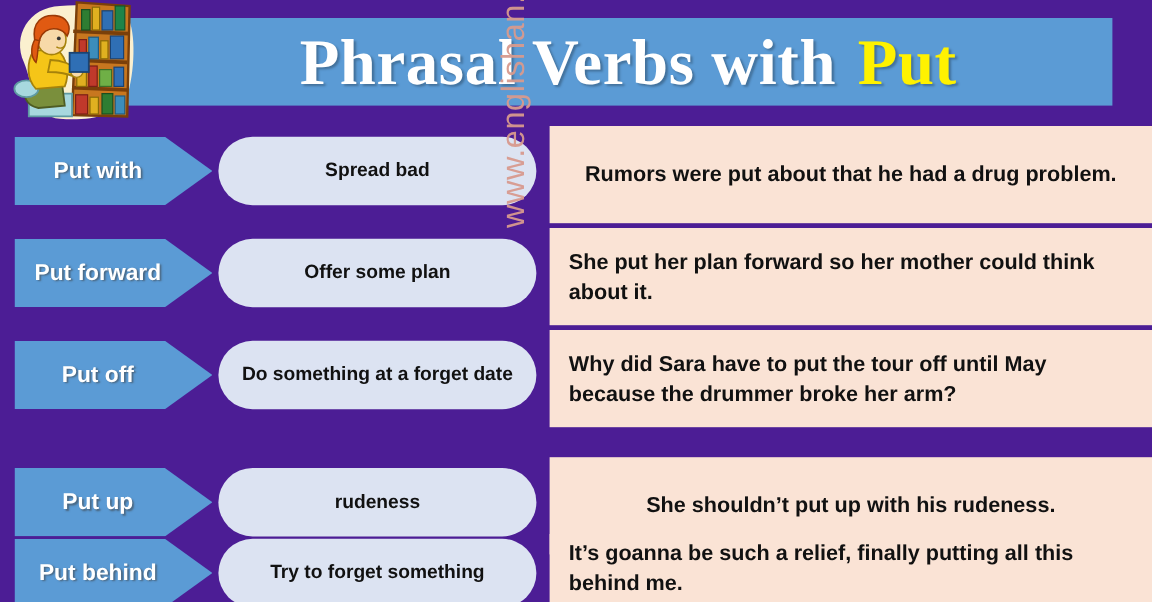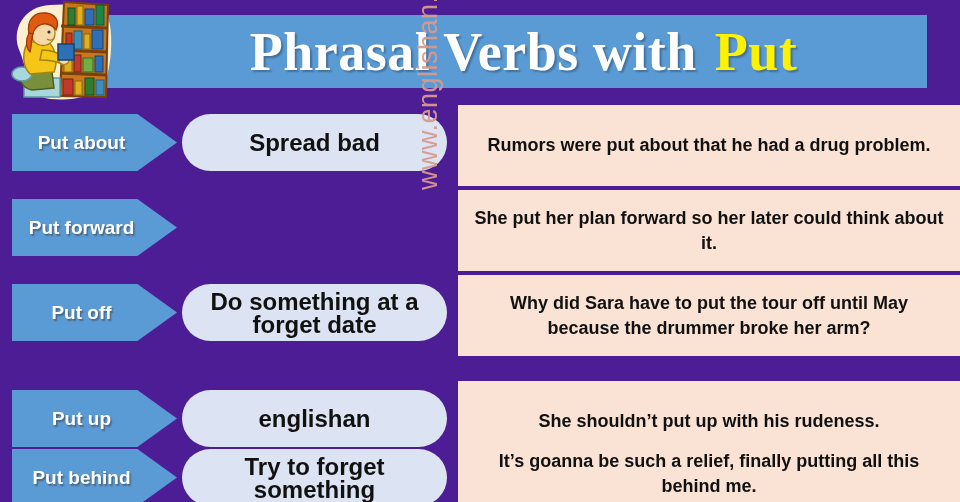--- a/index.html
+++ b/index.html
@@ -109,21 +109,21 @@
     display: flex;
     align-items: center;
     justify-content: center;
     box-sizing: border-box;
     padding: 0 14px;
   }
   .row-4 .pill { top: 4px; }
   .pill-label {
     font-family: "Liberation Sans", sans-serif;
     font-weight: bold;
-    font-size: 24px;
+    font-size: 16px;
     line-height: 23px;
     color: #111111;
     text-align: center;
   }
 
   
   .example {
     position: absolute;
     left: 458px;
     top: 0px;
@@ -136,21 +136,21 @@
     box-sizing: border-box;
     padding: 0 16px;
   }
   .row-4 .example { height: 57px; }
   .example-text {
     font-family: "Liberation Sans", sans-serif;
     font-weight: bold;
     font-size: 18px;
     line-height: 25px;
     color: #111111;
-    text-align: center;
+    text-align: left;
   }
 
   
   .watermark {
     position: absolute;
     left: 408px;
     top: 150px;
     width: 340px;
     height: 40px;
     transform: rotate(-90deg);
@@ -230,57 +230,60 @@
       <path d="M27,34 C24,18 34,12 44,13 C54,14 58,22 54,30 C50,24 42,22 36,26 C32,29 30,34 30,40 C28,39 27,36 27,34 Z" fill="#E05A12" stroke="#9A3A06" stroke-width="1.3"></path>
       <path d="M27,33 C23,40 24,48 28,52 C30,46 29,38 31,34 Z" fill="#E05A12" stroke="#9A3A06" stroke-width="1.2"></path>
 
       <circle cx="47" cy="32" r="1.6" fill="#333333"></circle>
       <path d="M45,39 C48,41 51,40 52,38" stroke="#A6820B" stroke-width="1.2" fill="none"></path>
     </svg>
   </div>
 
   <div class="row row-0">
     <div class="arrow">
-      <span class="arrow-label">Put about</span>
+      <span class="arrow-label">Put with</span>
     </div>
     <div class="pill">
       <span class="pill-label">Spread bad</span>
     </div>
     <div class="example">
       <span class="example-text">Rumors were put about that he had a drug problem.</span>
     </div>
   </div>
 
   <div class="row row-1">
     <div class="arrow">
       <span class="arrow-label">Put forward</span>
     </div>
-    <div class="example">
-      <span class="example-text">She put her plan forward so her later could think about it.</span>
+    <div class="pill">
+      <span class="pill-label">Offer some plan</span>
+    </div>
+    <div class="example">
+      <span class="example-text">She put her plan forward so her mother could think about it.</span>
     </div>
   </div>
 
   <div class="row row-2">
     <div class="arrow">
       <span class="arrow-label">Put off</span>
     </div>
     <div class="pill">
       <span class="pill-label">Do something at a forget date</span>
     </div>
     <div class="example">
       <span class="example-text">Why did Sara have to put the tour off until May because the drummer broke her arm?</span>
     </div>
   </div>
 
   <div class="row row-3">
     <div class="arrow">
       <span class="arrow-label">Put up</span>
     </div>
     <div class="pill">
-      <span class="pill-label">englishan</span>
+      <span class="pill-label">rudeness</span>
     </div>
     <div class="example">
       <span class="example-text">She shouldn’t put up with his rudeness.</span>
     </div>
   </div>
 
   <div class="row row-4">
     <div class="arrow">
       <span class="arrow-label">Put behind</span>
     </div>

